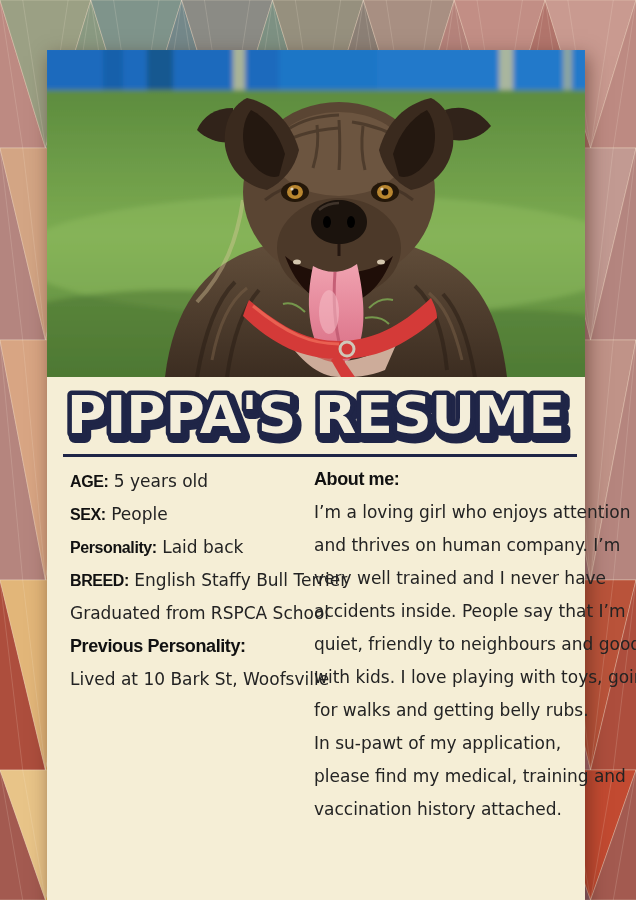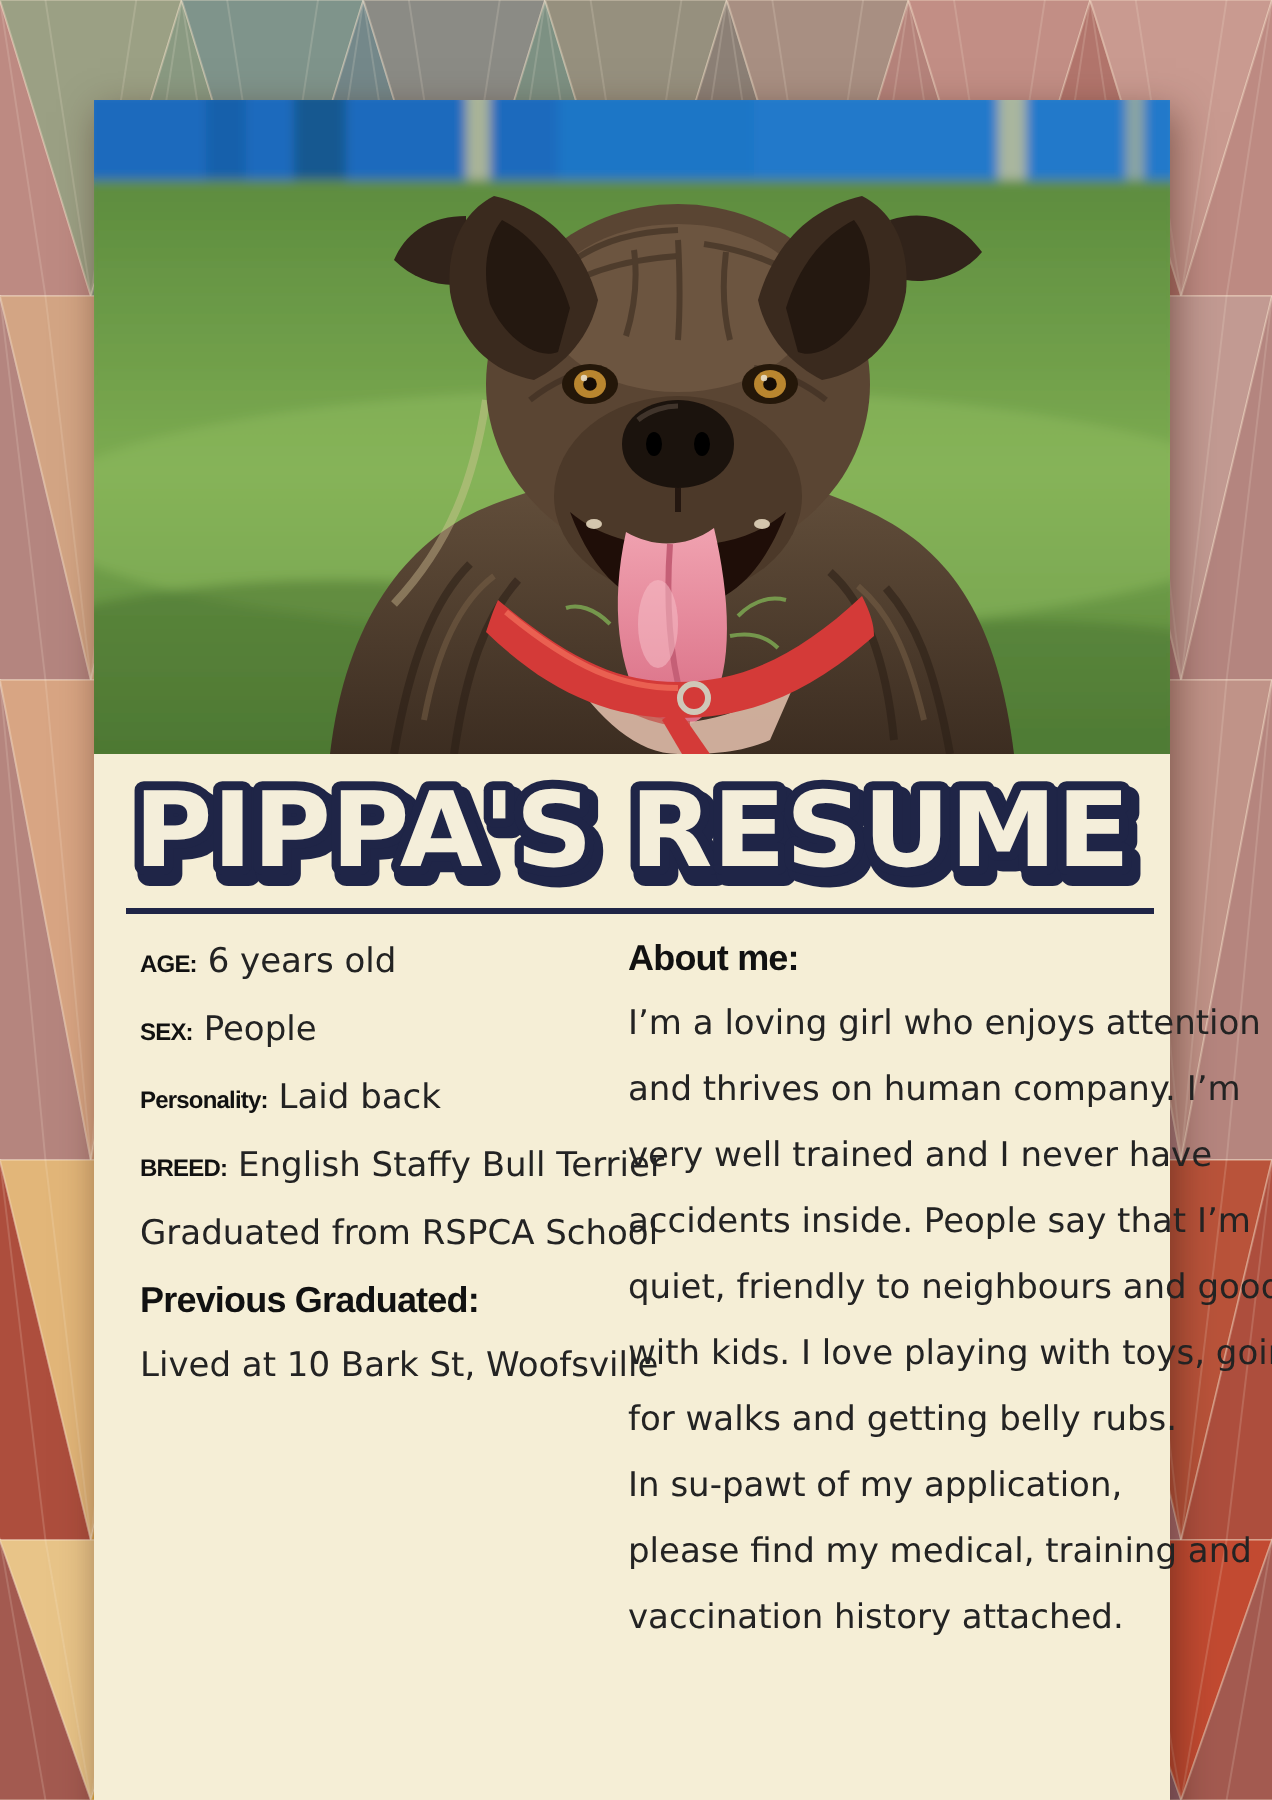--- a/index.html
+++ b/index.html
@@ -10,21 +10,21 @@
   .photo{height:327px;overflow:hidden;position:relative;}
   .photo svg{display:block;}
   .title-band{height:80px;position:relative;}
   .title-rule{position:absolute;left:16px;right:8px;bottom:0;height:3px;background:#1f2547;}
   .columns{flex:1;display:flex;min-height:0;}
   .col-left{width:253px;padding:8px 6px 0 23px;box-sizing:border-box;color:#232323;}
   .divider{width:3px;background:#1f2547;}
   .col-right{flex:1;padding:6px 10px 0 14px;box-sizing:border-box;color:#232323;}
   .field{font-size:17px;line-height:33px;white-space:nowrap;}
   .hlabel{font-family:"Liberation Sans",sans-serif;font-weight:800;letter-spacing:-0.4px;color:#111;}
-  .field .hlabel{font-size:12px;text-align:center;}
+  .field .hlabel{font-size:16px;text-align:center;}
   .sec-heading{font-family:"Liberation Sans",sans-serif;font-weight:800;letter-spacing:-0.4px;
                font-size:18px;line-height:33px;color:#111;}
   .body-line{font-size:17px;line-height:33px;white-space:nowrap;}
   .about-line{font-size:17px;line-height:33px;white-space:nowrap;}
 </style>
 </head>
 <body>
 
 <div class="stage">
 
@@ -394,36 +394,36 @@
         <text x="269" y="56" text-anchor="middle" font-family="DejaVu Sans, sans-serif" font-size="52" font-weight="bold" textLength="498" lengthAdjust="spacingAndGlyphs" fill="#f4eeda" stroke="#1f2547" stroke-width="9" stroke-linejoin="round" paint-order="stroke">PIPPA'S RESUME</text>
       </svg>
       <div class="title-rule"></div>
     </div>
 
     <div class="columns">
 
       <div class="col-left">
         <div class="field">
           <span class="hlabel">AGE:</span>
-          <span>6 years old</span>
+          <span>5 years old</span>
         </div>
         <div class="field">
           <span class="hlabel">SEX:</span>
           <span>People</span>
         </div>
         <div class="field">
           <span class="hlabel">Personality:</span>
           <span>Laid back</span>
         </div>
         <div class="field">
           <span class="hlabel">BREED:</span>
           <span>English Staffy Bull Terrier</span>
         </div>
         <div class="body-line">Graduated from RSPCA School</div>
-        <div class="sec-heading">Previous Graduated:</div>
+        <div class="sec-heading">Previous Personality:</div>
         <div class="body-line">Lived at 10 Bark St, Woofsville</div>
       </div>
 
       <div class="divider"></div>
 
       <div class="col-right">
         <div class="sec-heading">About me:</div>
         <div class="about-line">I’m a loving girl who enjoys attention</div>
         <div class="about-line">and thrives on human company. I’m</div>
         <div class="about-line">very well trained and I never have</div>

